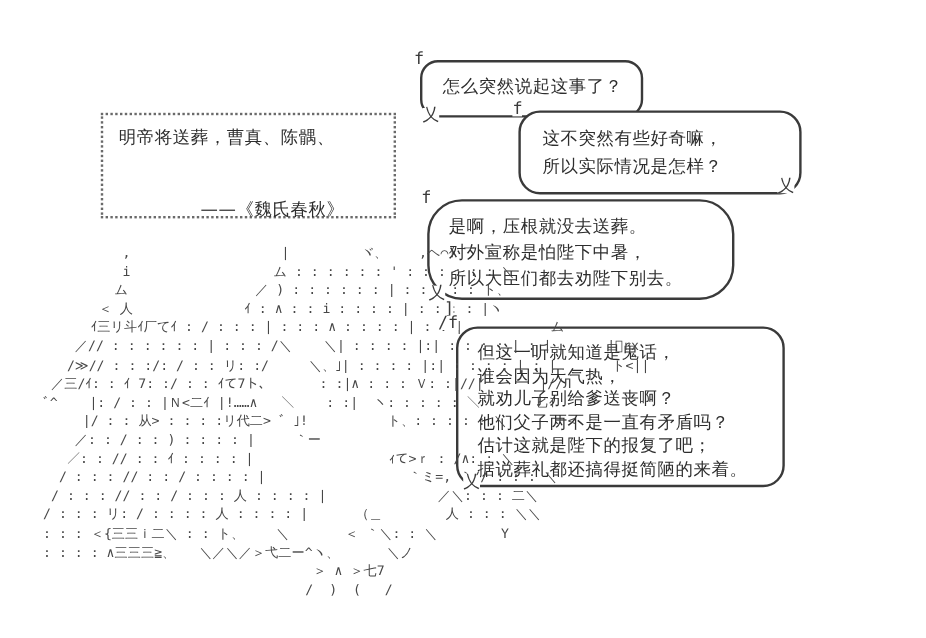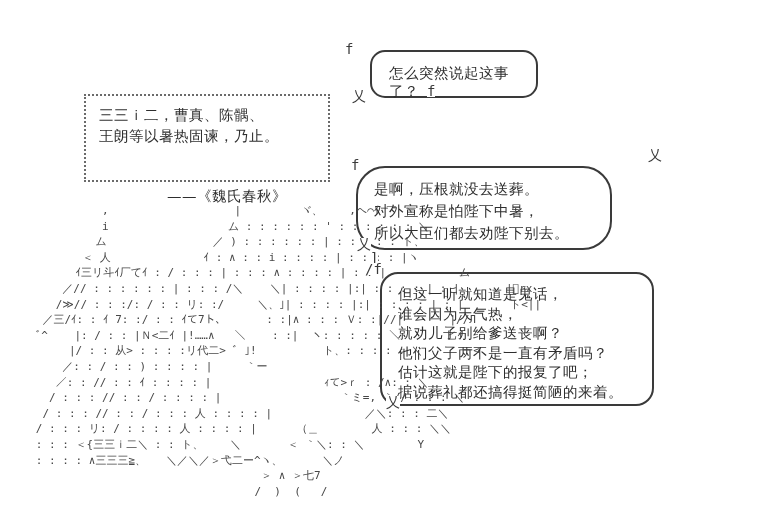--- a/index.html
+++ b/index.html
@@ -15,21 +15,21 @@
     padding:9px 6px 0 13px;font-size:14.5px;line-height:21px;
     letter-spacing:0.5px;white-space:nowrap;
   }
   .quote-attr{padding-left:68px;margin-top:39px;}
   
   .bubble{
     position:absolute;background:#fff;border:2px solid #3a3a3a;
     border-radius:15px;box-sizing:border-box;
     font-size:14.5px;letter-spacing:0.5px;white-space:pre-line;
   }
-  .b1{left:350px;top:50px;width:168px;height:48px;padding:12px 0 0 17px;line-height:18px;margin-left:20px;}
+  .b1{left:350px;top:50px;width:186px;height:48px;padding:12px 0 0 17px;line-height:18px;}
   .b2{left:432px;top:92px;width:236px;height:70px;padding:11px 0 0 18px;line-height:23px;border-radius:18px;}
   .b3{left:356px;top:166px;width:256px;height:84px;padding:10px 0 0 16px;line-height:22px;border-radius:29px;}
   .b4{left:380px;top:272px;width:274px;height:134px;padding:11px 0 0 16px;line-height:19.5px;border-radius:18px;}
   
   .glyph{
     position:absolute;font-family:"DejaVu Sans Mono",monospace;
     font-size:14px;color:#3a3a3a;background:#fff;line-height:12px;z-index:3;
   }
   .gf1{left:345px;top:43px;}   .gx1{left:352px;top:90px;}
   .gf2{left:427px;top:85px;}   .gx2{left:648px;top:149px;}
@@ -42,26 +42,27 @@
     font-size:11px;line-height:15.6px;color:#474747;
     white-space:pre;letter-spacing:0;
   }
 </style>
 </head>
 <body>
 
 <div id="canvas">
 
   <div class="quote-box">
-    <div>三三ｉ二，曹真、陈髃、</div>
-    <div>王朗等以暑热固谏，乃止。</div>
+    <div>明帝将送葬，曹真、陈髃、</div>
     <div class="quote-attr">——《魏氏春秋》</div>
   </div>
 
   <div class="bubble b1">怎么突然说起这事了？</div>
+  <div class="bubble b2">这不突然有些好奇嘛，
+所以实际情况是怎样？</div>
   <div class="bubble b3">是啊，压根就没去送葬。
 对外宣称是怕陛下中暑，
 所以大臣们都去劝陛下别去。</div>
   <div class="bubble b4">但这一听就知道是鬼话，
 谁会因为天气热，
 就劝儿子别给爹送丧啊？
 他们父子两不是一直有矛盾吗？
 估计这就是陛下的报复了吧；
 据说葬礼都还搞得挺简陋的来着。</div>
 

